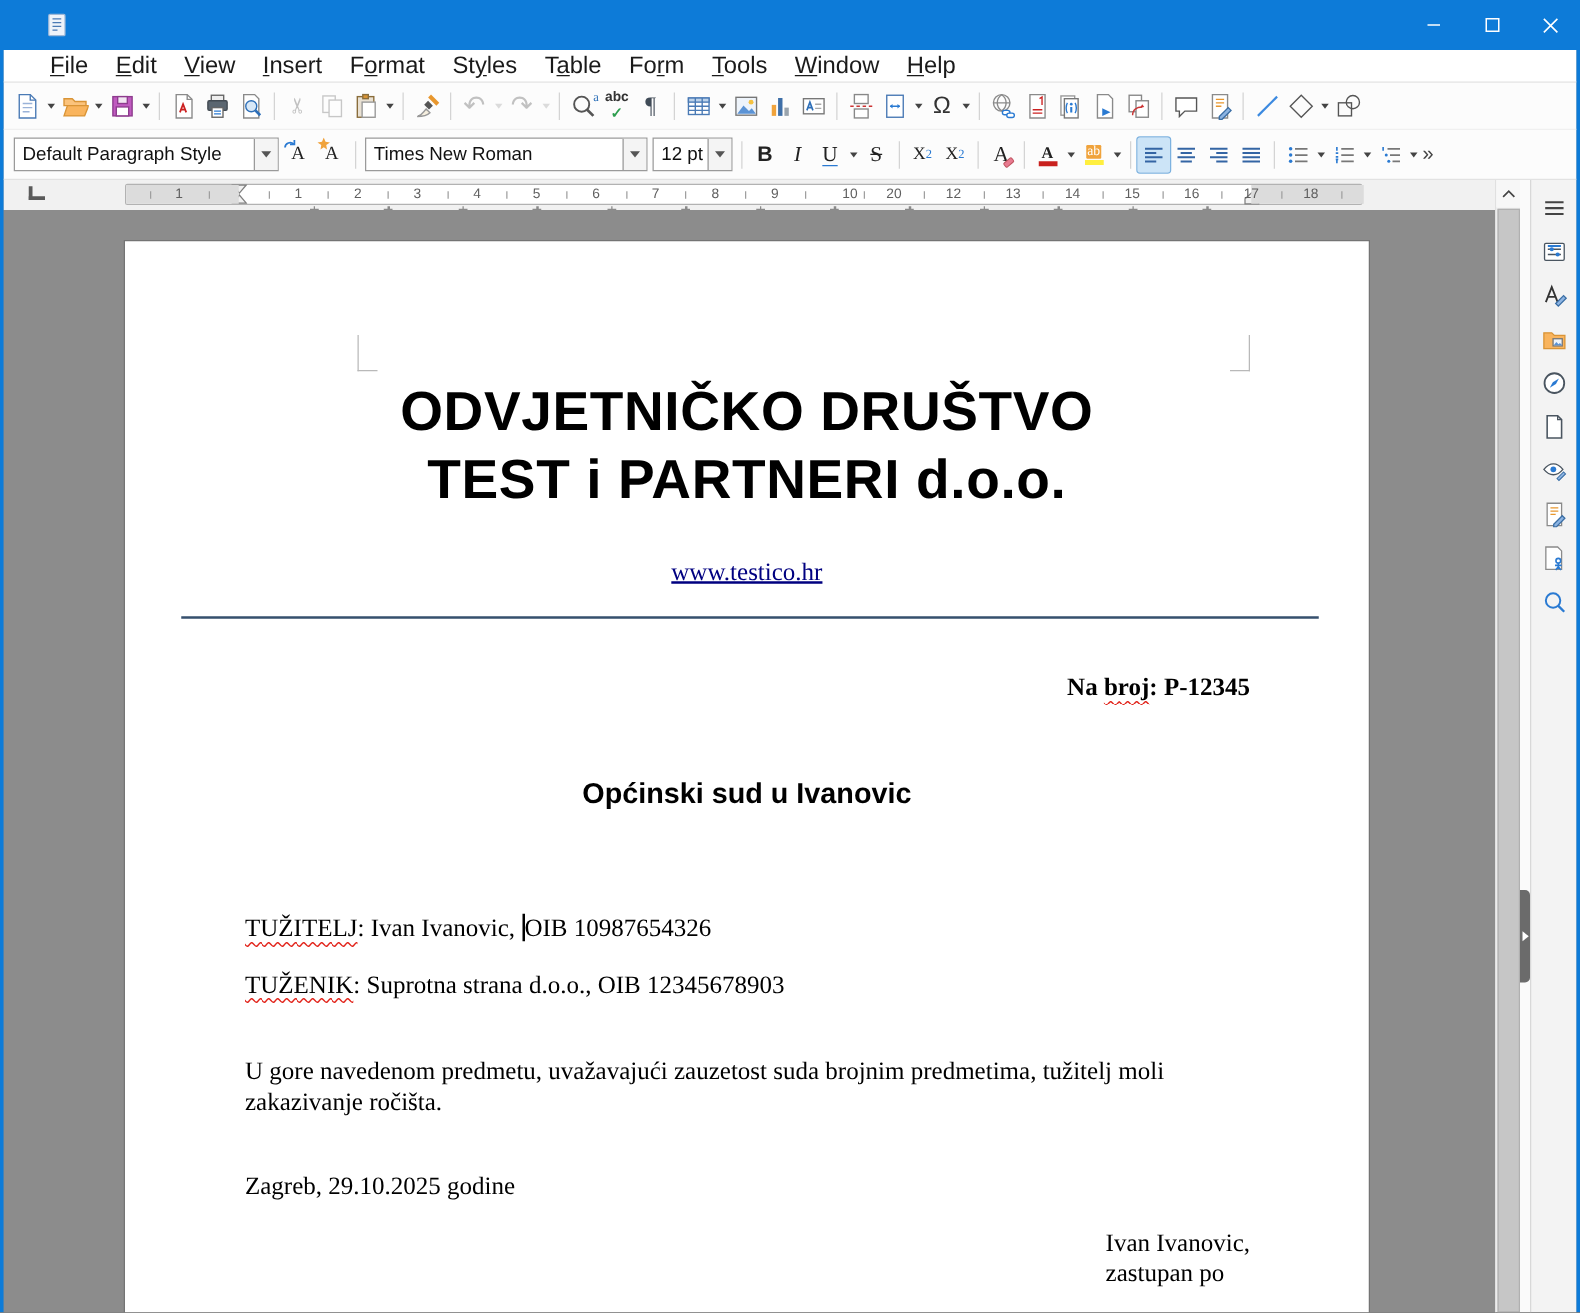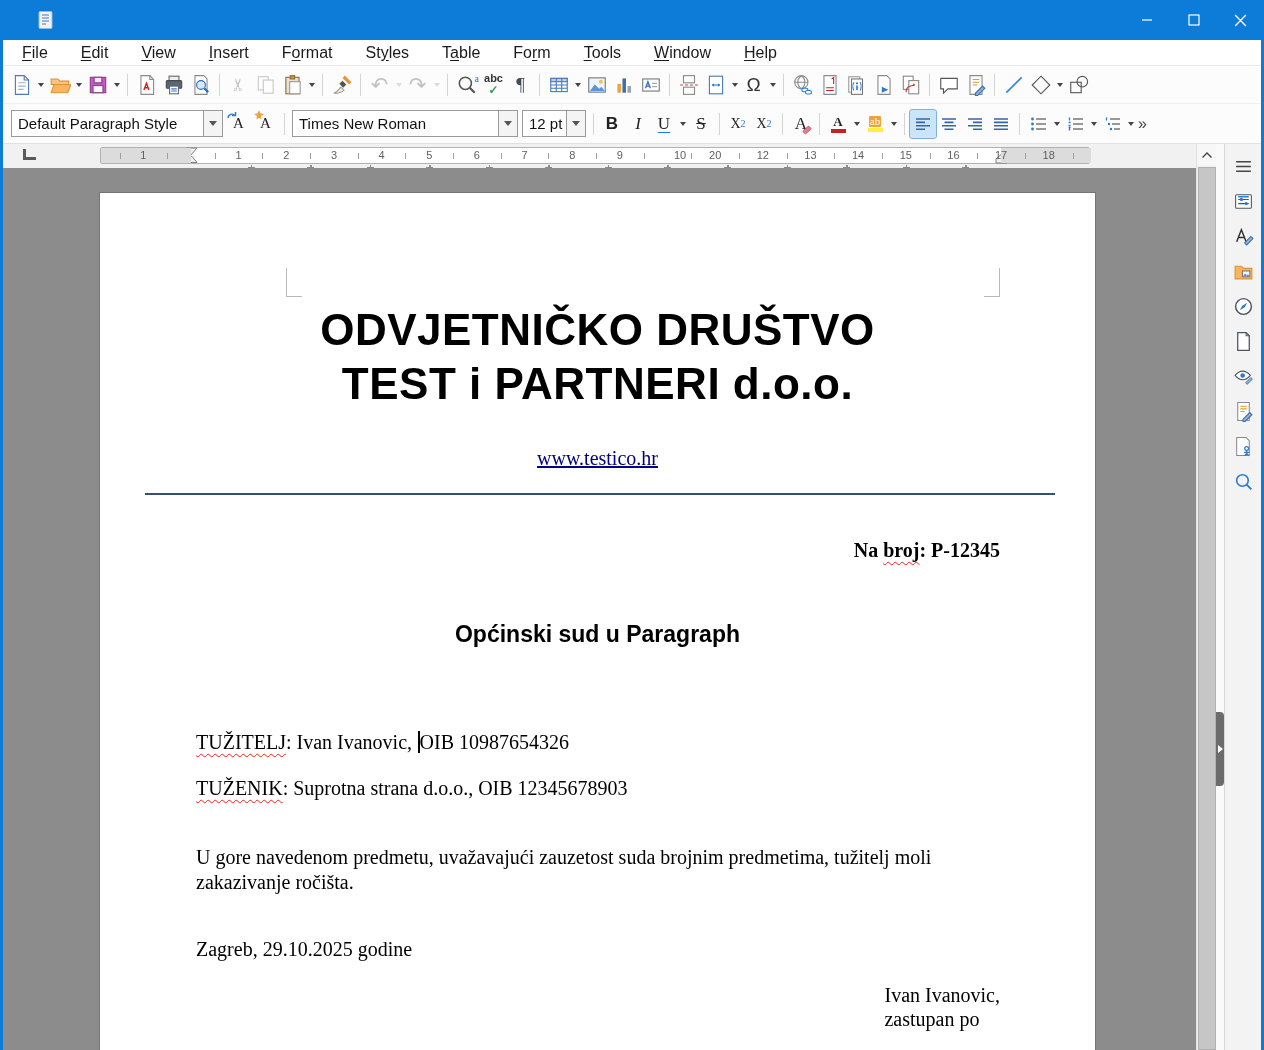--- a/index.html
+++ b/index.html
@@ -13,22 +13,22 @@
   .titlebar .appicon { margin-left:36px; width:20px; height:20px; flex:0 0 auto; }
   .titlebar .title { margin-left:14px; font-size:17px; white-space:nowrap; }
   .win-controls { margin-left:auto; display:flex; height:40px; }
   .win-btn { width:47px; height:40px; display:flex; align-items:center; justify-content:center;
              background:transparent; border:none; cursor:pointer; }
   .edge { position:absolute; top:40px; width:3px; height:1010px; background:#0d7bd8; }
   .edge.l { left:0; } .edge.r { left:1261px; }
 
   
   .menubar { position:absolute; left:3px; top:40px; width:1258px; height:26px;
-             background:#fff; display:flex; align-items:center; padding-left:8px;
-             font-size:16px; color:#1a1a1a; border-bottom:1px solid #ececec;gap:11px; }
+             background:#fff; display:flex; align-items:center; padding-left:26px;
+             font-size:19px; color:#1a1a1a; border-bottom:1px solid #ececec; }
   .menu-item { padding:0 11px; line-height:25px; cursor:default; }
   .menu-item u { text-underline-offset:2px; }
 
   
   .toolbar { position:absolute; left:3px; width:1258px; background:#fcfcfc;
              display:flex; align-items:center; }
   .tb1 { top:66px;  height:38px; border-bottom:1px solid #f0f0f0; padding-left:5px; }
   .tb2 { top:104px; height:40px; border-bottom:1px solid #e2e2e2; padding-left:6px; }
   .grp { display:flex; align-items:center; }
   .tb  { width:27px; height:28px; display:flex; align-items:center; justify-content:center;
@@ -613,21 +613,21 @@
         <a>www.testico.hr</a>
       </div>
 
       <div class="ruleline" style="background:#36506e"></div>
 
       <div class="refline serif">
         <span>Na </span><span class="sq">broj</span><span>: P-12345</span>
       </div>
 
       <div class="court sans">
-        <div>Općinski sud u Paragraph</div>
+        <div>Općinski sud u Ivanovic</div>
       </div>
 
       <div class="pline serif" style="top:538px">
         <span class="sq">TUŽITELJ</span><span>: Ivan Ivanovic, </span><span class="cursorbar"></span><span>OIB 10987654326</span>
       </div>
 
       <div class="pline serif" style="top:584px">
         <span class="sq">TUŽENIK</span><span>: Suprotna strana d.o.o., OIB 12345678903</span>
       </div>
 

